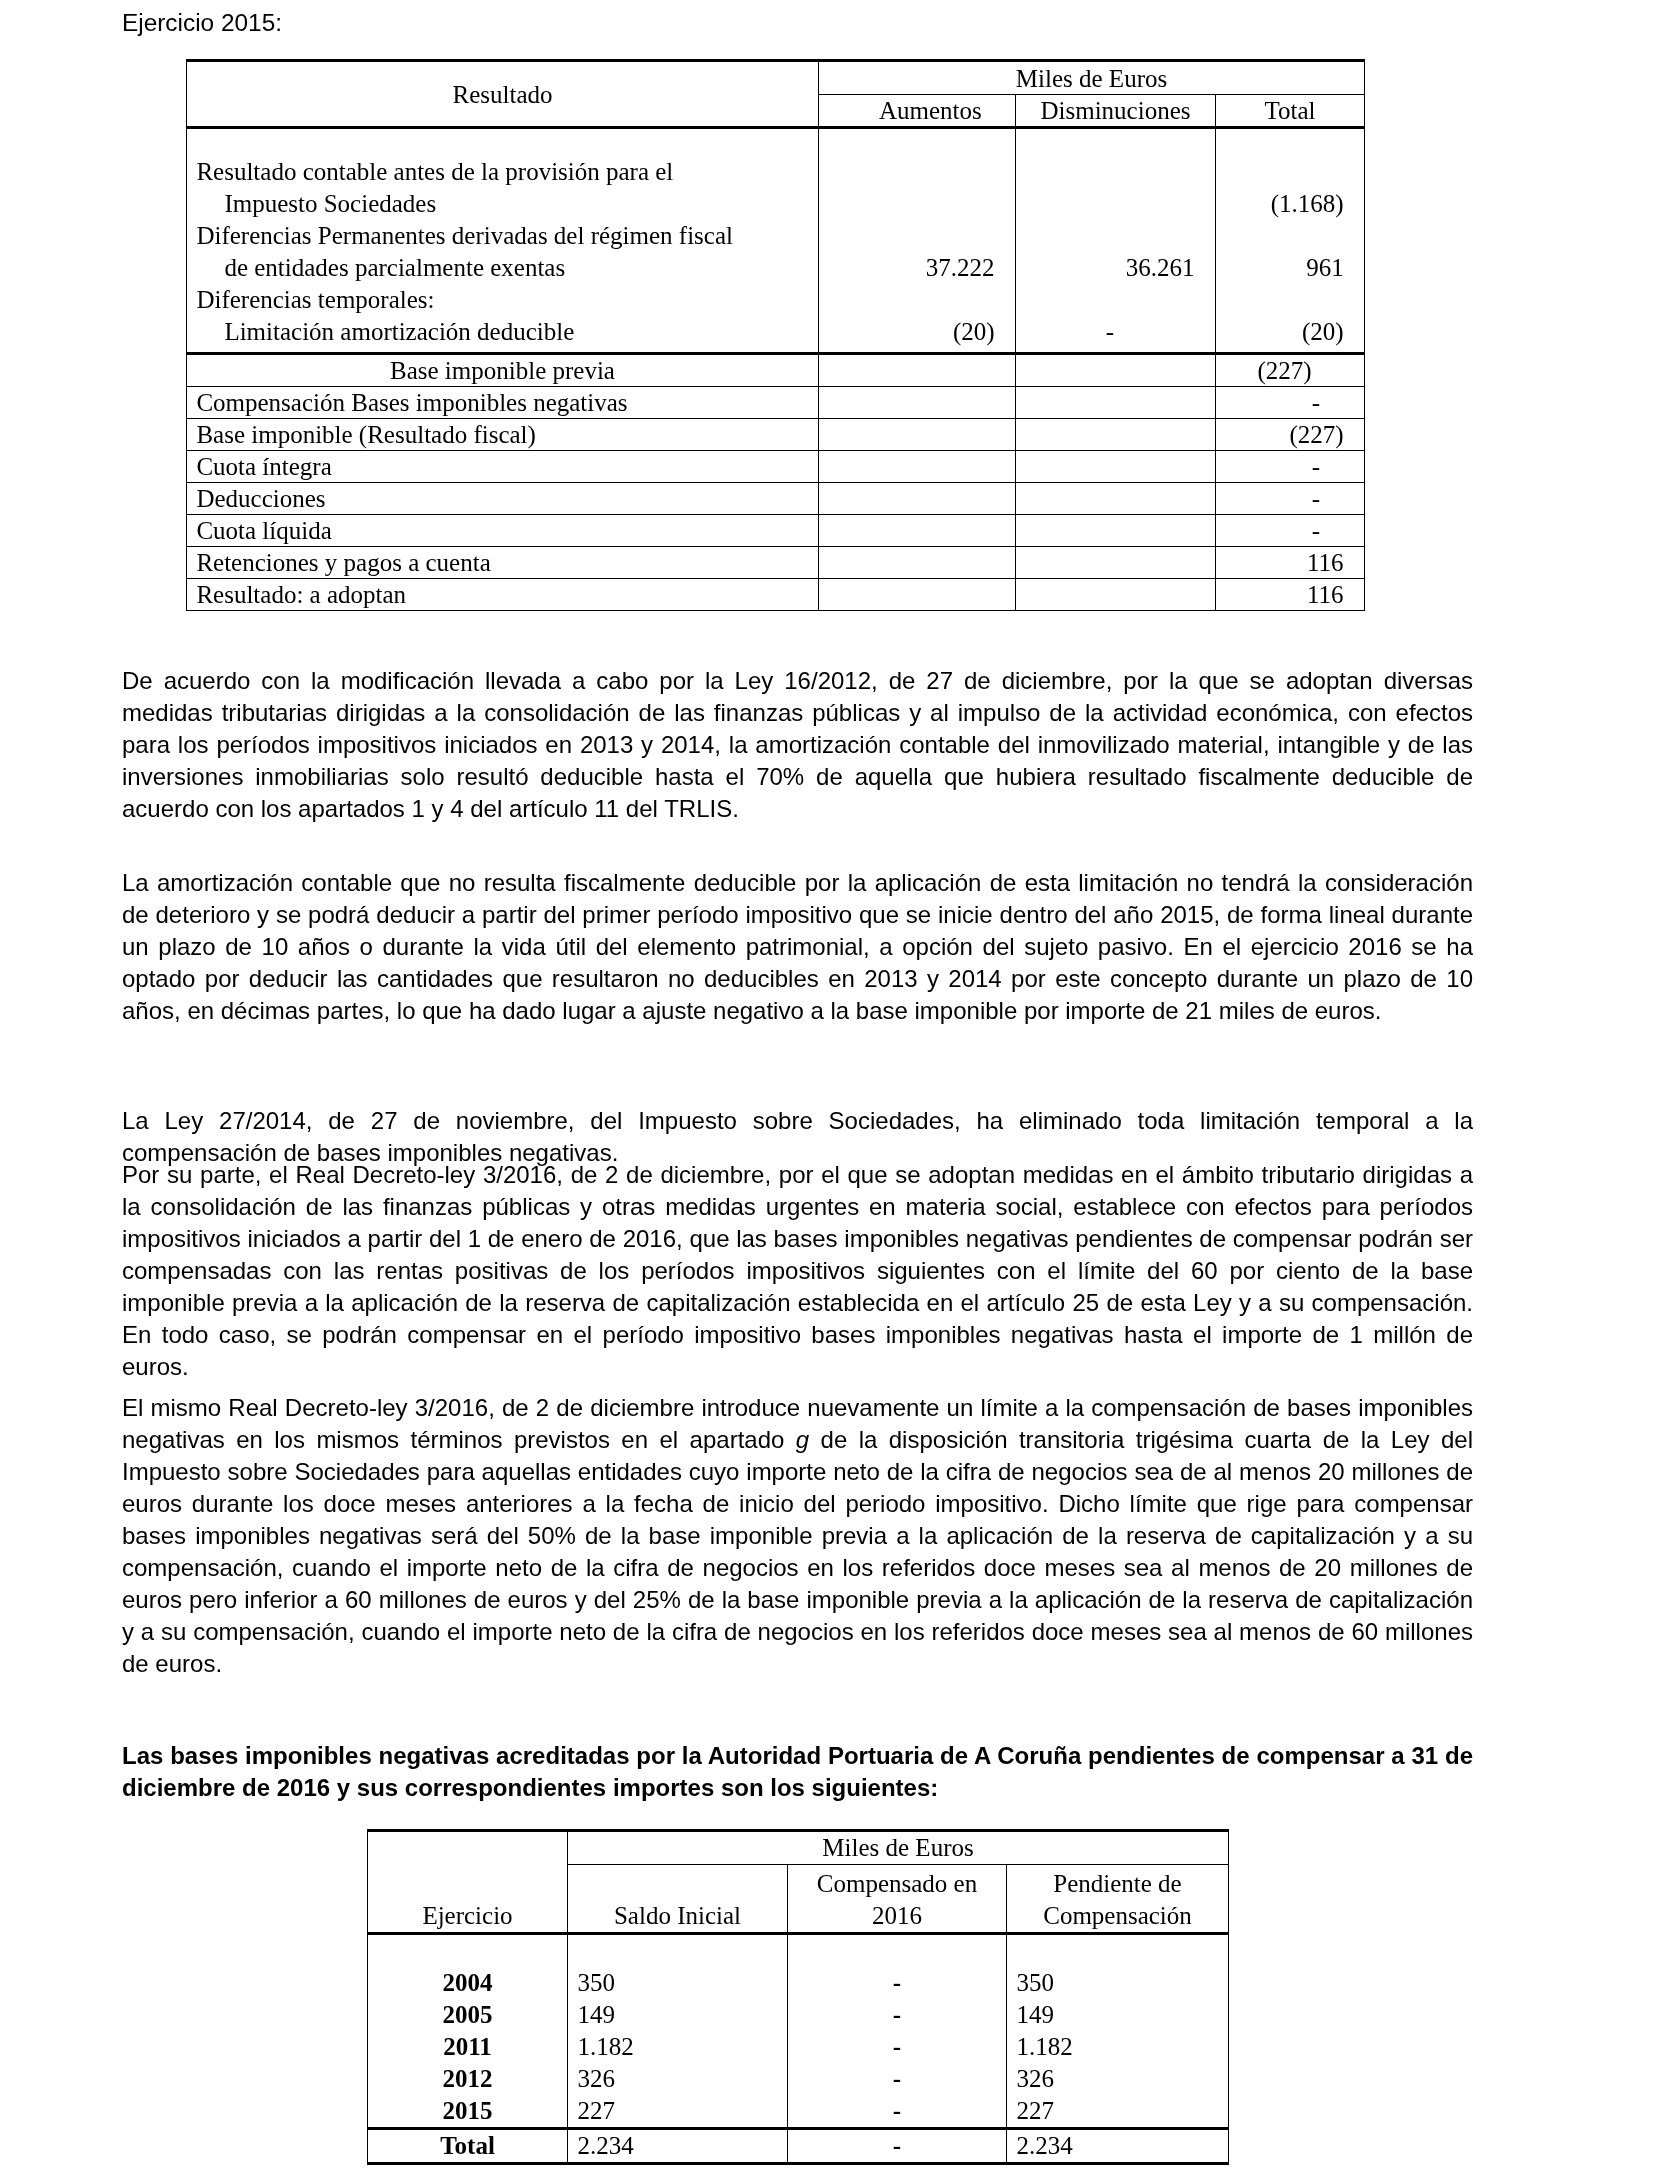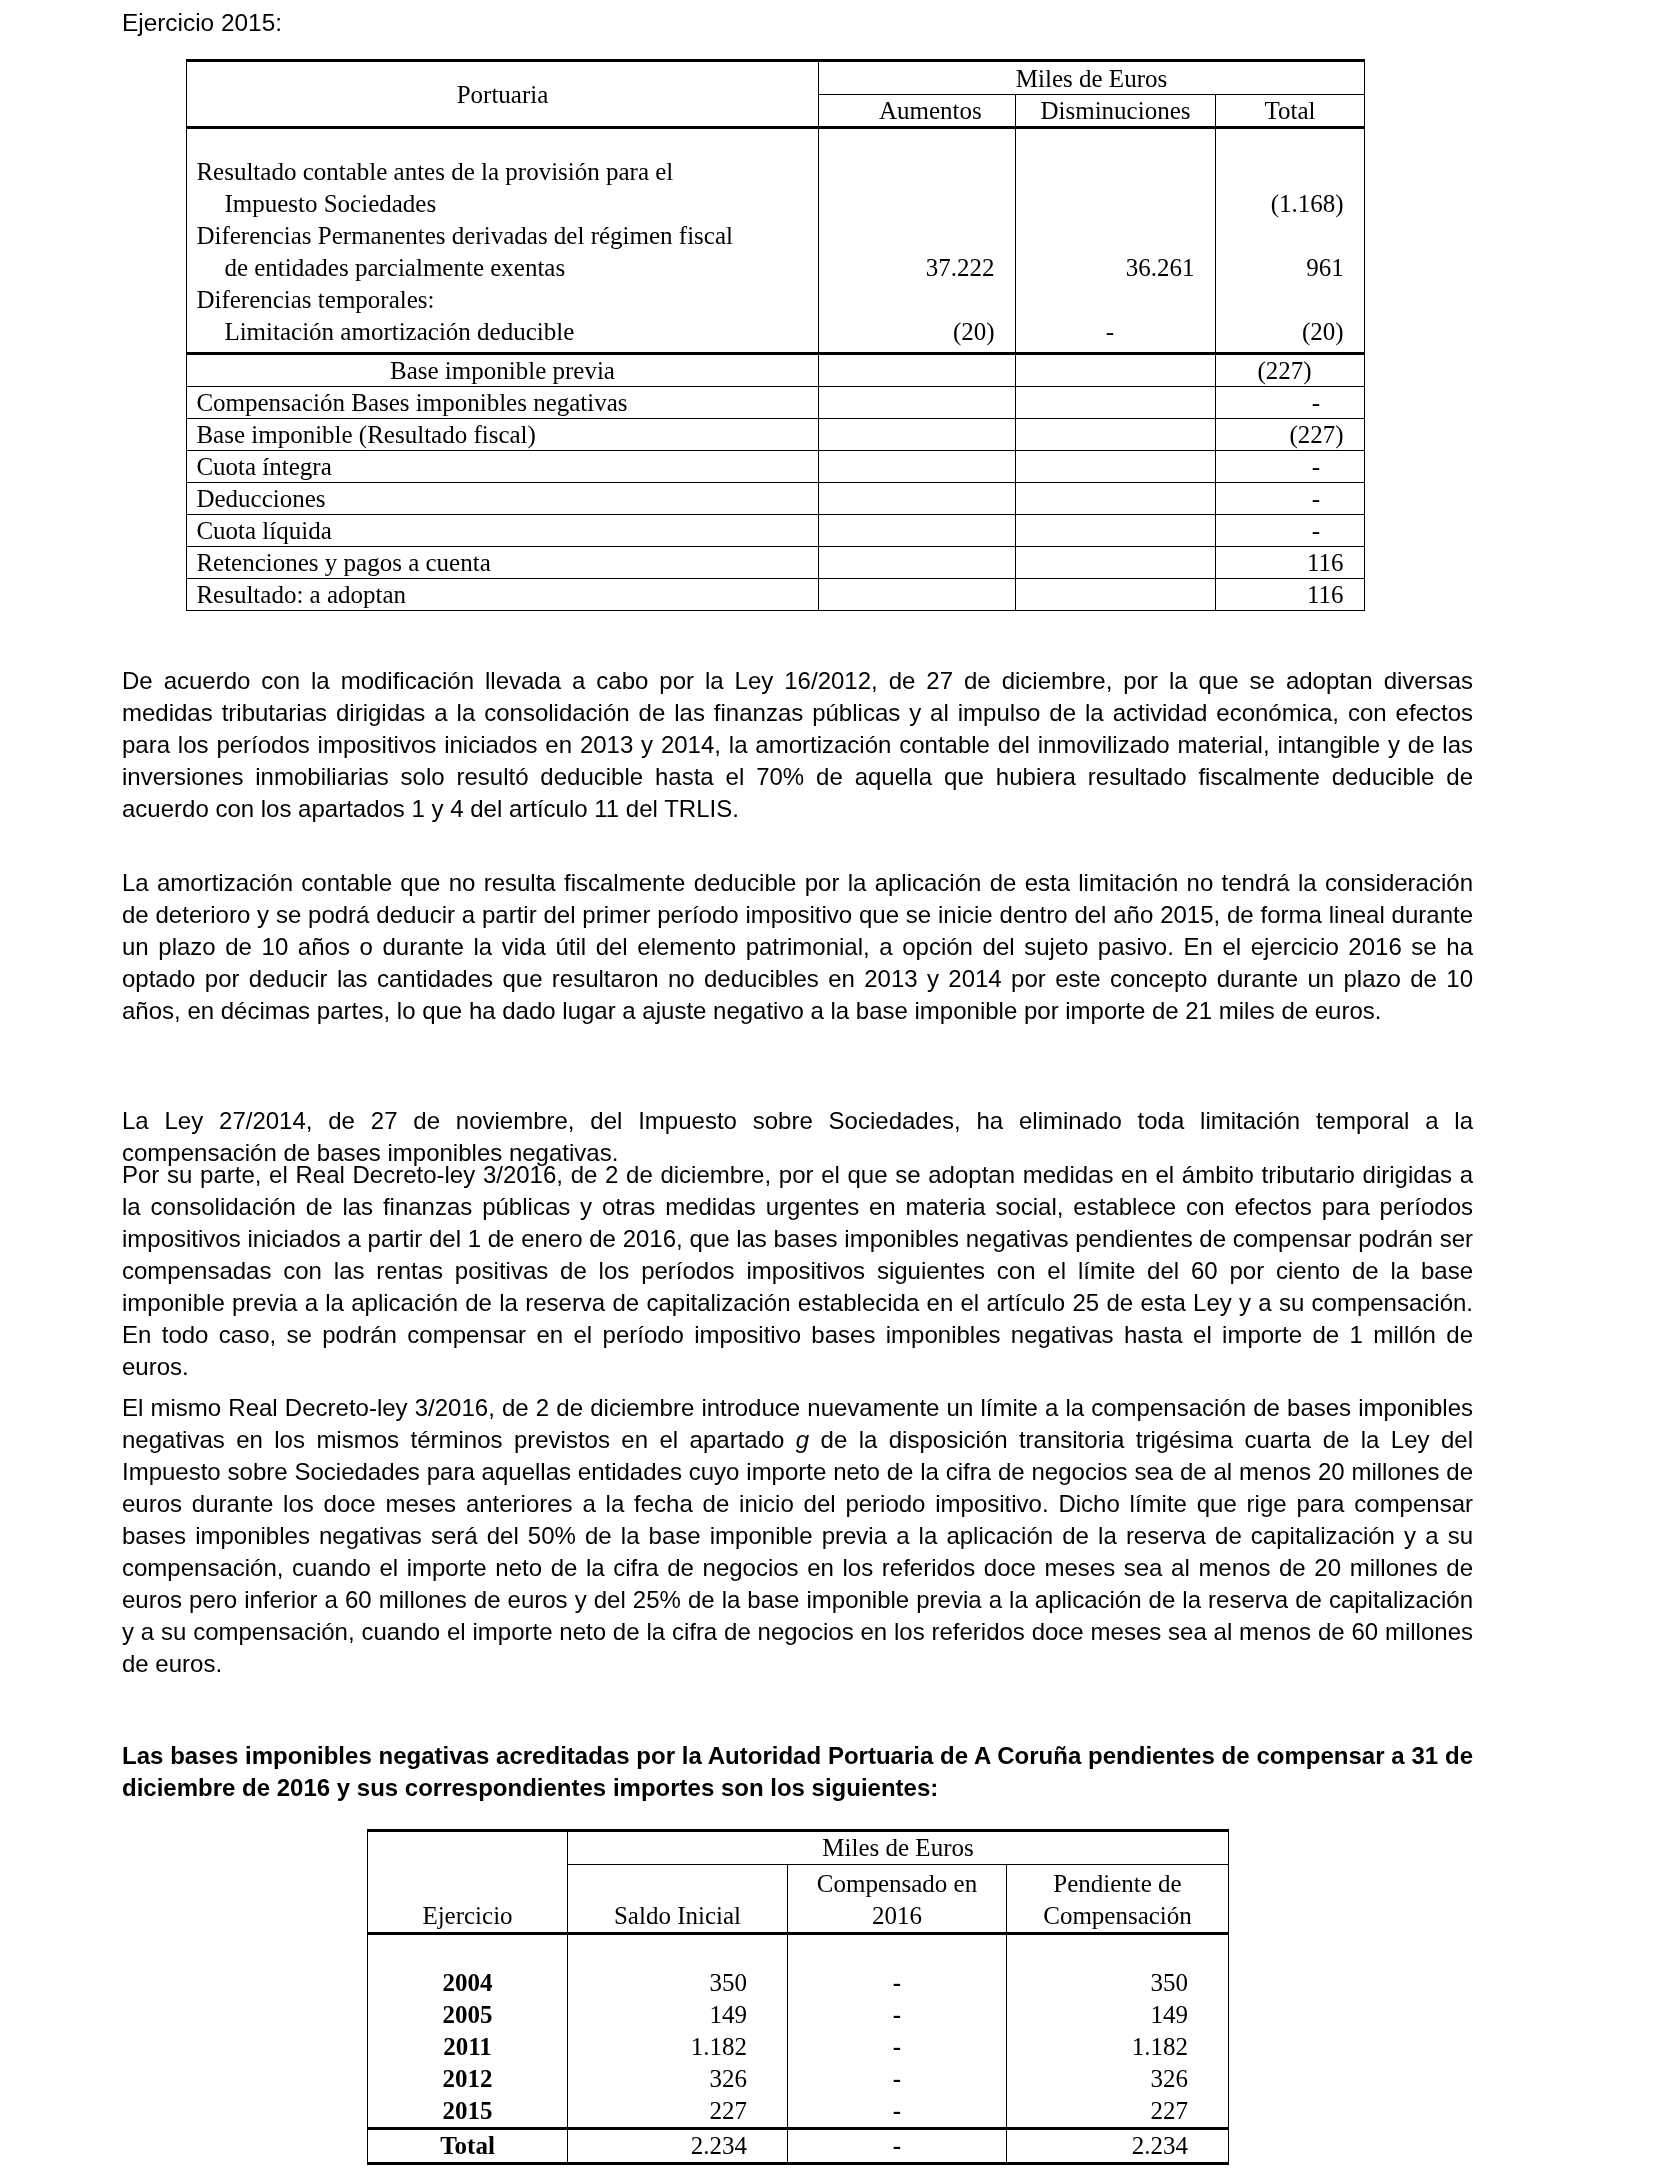--- a/index.html
+++ b/index.html
@@ -22,41 +22,41 @@
   #t1 .thick-top td { border-top: 3.1px solid #000; text-align: center; }
 
   
   .para { position: absolute; left: 122px; width: 1351px; font-size: 24px; line-height: 32px; text-align: justify; }
 
   
   #t2 { position: absolute; left: 367px; top: 1829px; width: 860px; border-collapse: collapse; font-size: 25px; table-layout: fixed; }
   #t2 td { border: 1.6px solid #000; padding: 0 9.4px; line-height: 32px; }
   #t2 .hdr { text-align: center; }
   #t2 .bottom { vertical-align: bottom; }
-  #t2 .r { text-align: right; padding-right: 40px; }
+  #t2 .r { text-align: left; padding-right: 40px; }
   #t2 .c { text-align: center; font-weight: bold; }
   #t2 .stack div { height: 32px; line-height: 32px; }
   #t2 .thick-top td { border-top: 3.1px solid #000; }
   #t2 .thick-bot td { border-bottom: 3.1px solid #000; }
 </style>
 </head>
 <body>
 
 <div id="title" class="sans">Ejercicio 2015:</div>
 
 <table id="t1" class="serif">
   <colgroup>
     <col style="width:632px">
       <col style="width:197px">
       <col style="width:200px">
       <col style="width:149px">
   </colgroup>
   <tbody>
       <tr style="height:34px">
-    <td class="hdr" rowspan="2" style="border-bottom:3.1px solid #000;border-top:3.1px solid #000;">Portuaria</td>
+    <td class="hdr" rowspan="2" style="border-bottom:3.1px solid #000;border-top:3.1px solid #000;">Resultado</td>
     <td class="hdr" colspan="3" style="border-top:3.1px solid #000;">Miles de Euros</td>
   </tr>
   <tr style="height:33px">
     <td class="hdr" style="border-bottom:3.1px solid #000;padding-left:36px;">Aumentos</td>
     <td class="hdr" style="border-bottom:3.1px solid #000;">Disminuciones</td>
     <td class="hdr" style="border-bottom:3.1px solid #000;">Total</td>
   </tr>
   <tr>
     <td class="body-cell stack">
       <div>Resultado contable antes de la provisión para el</div>

